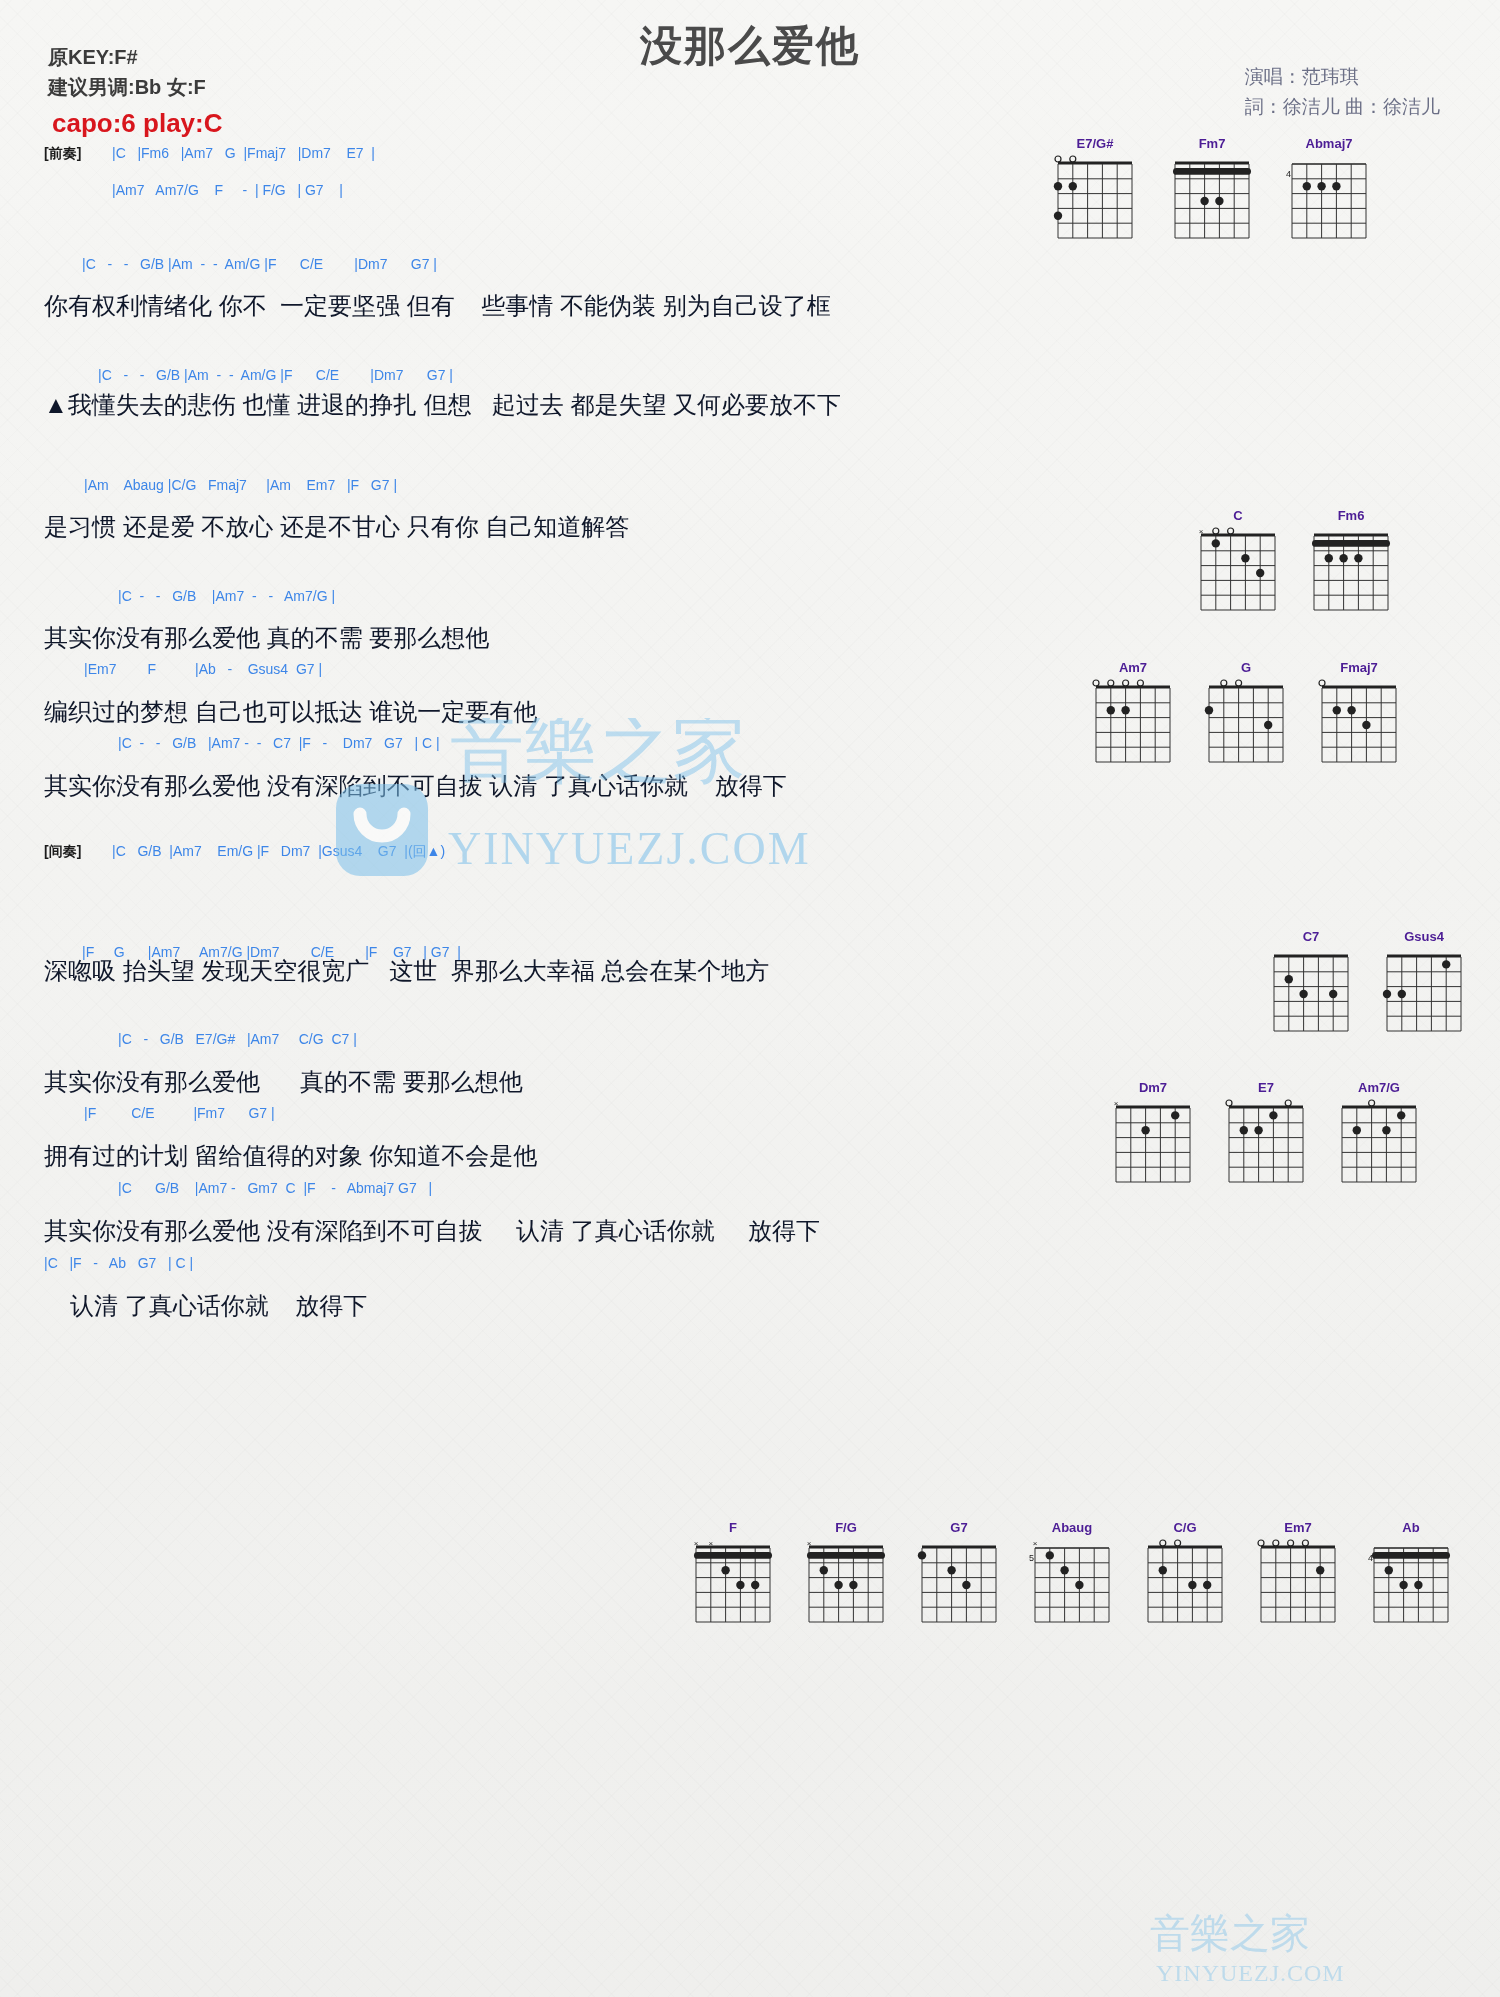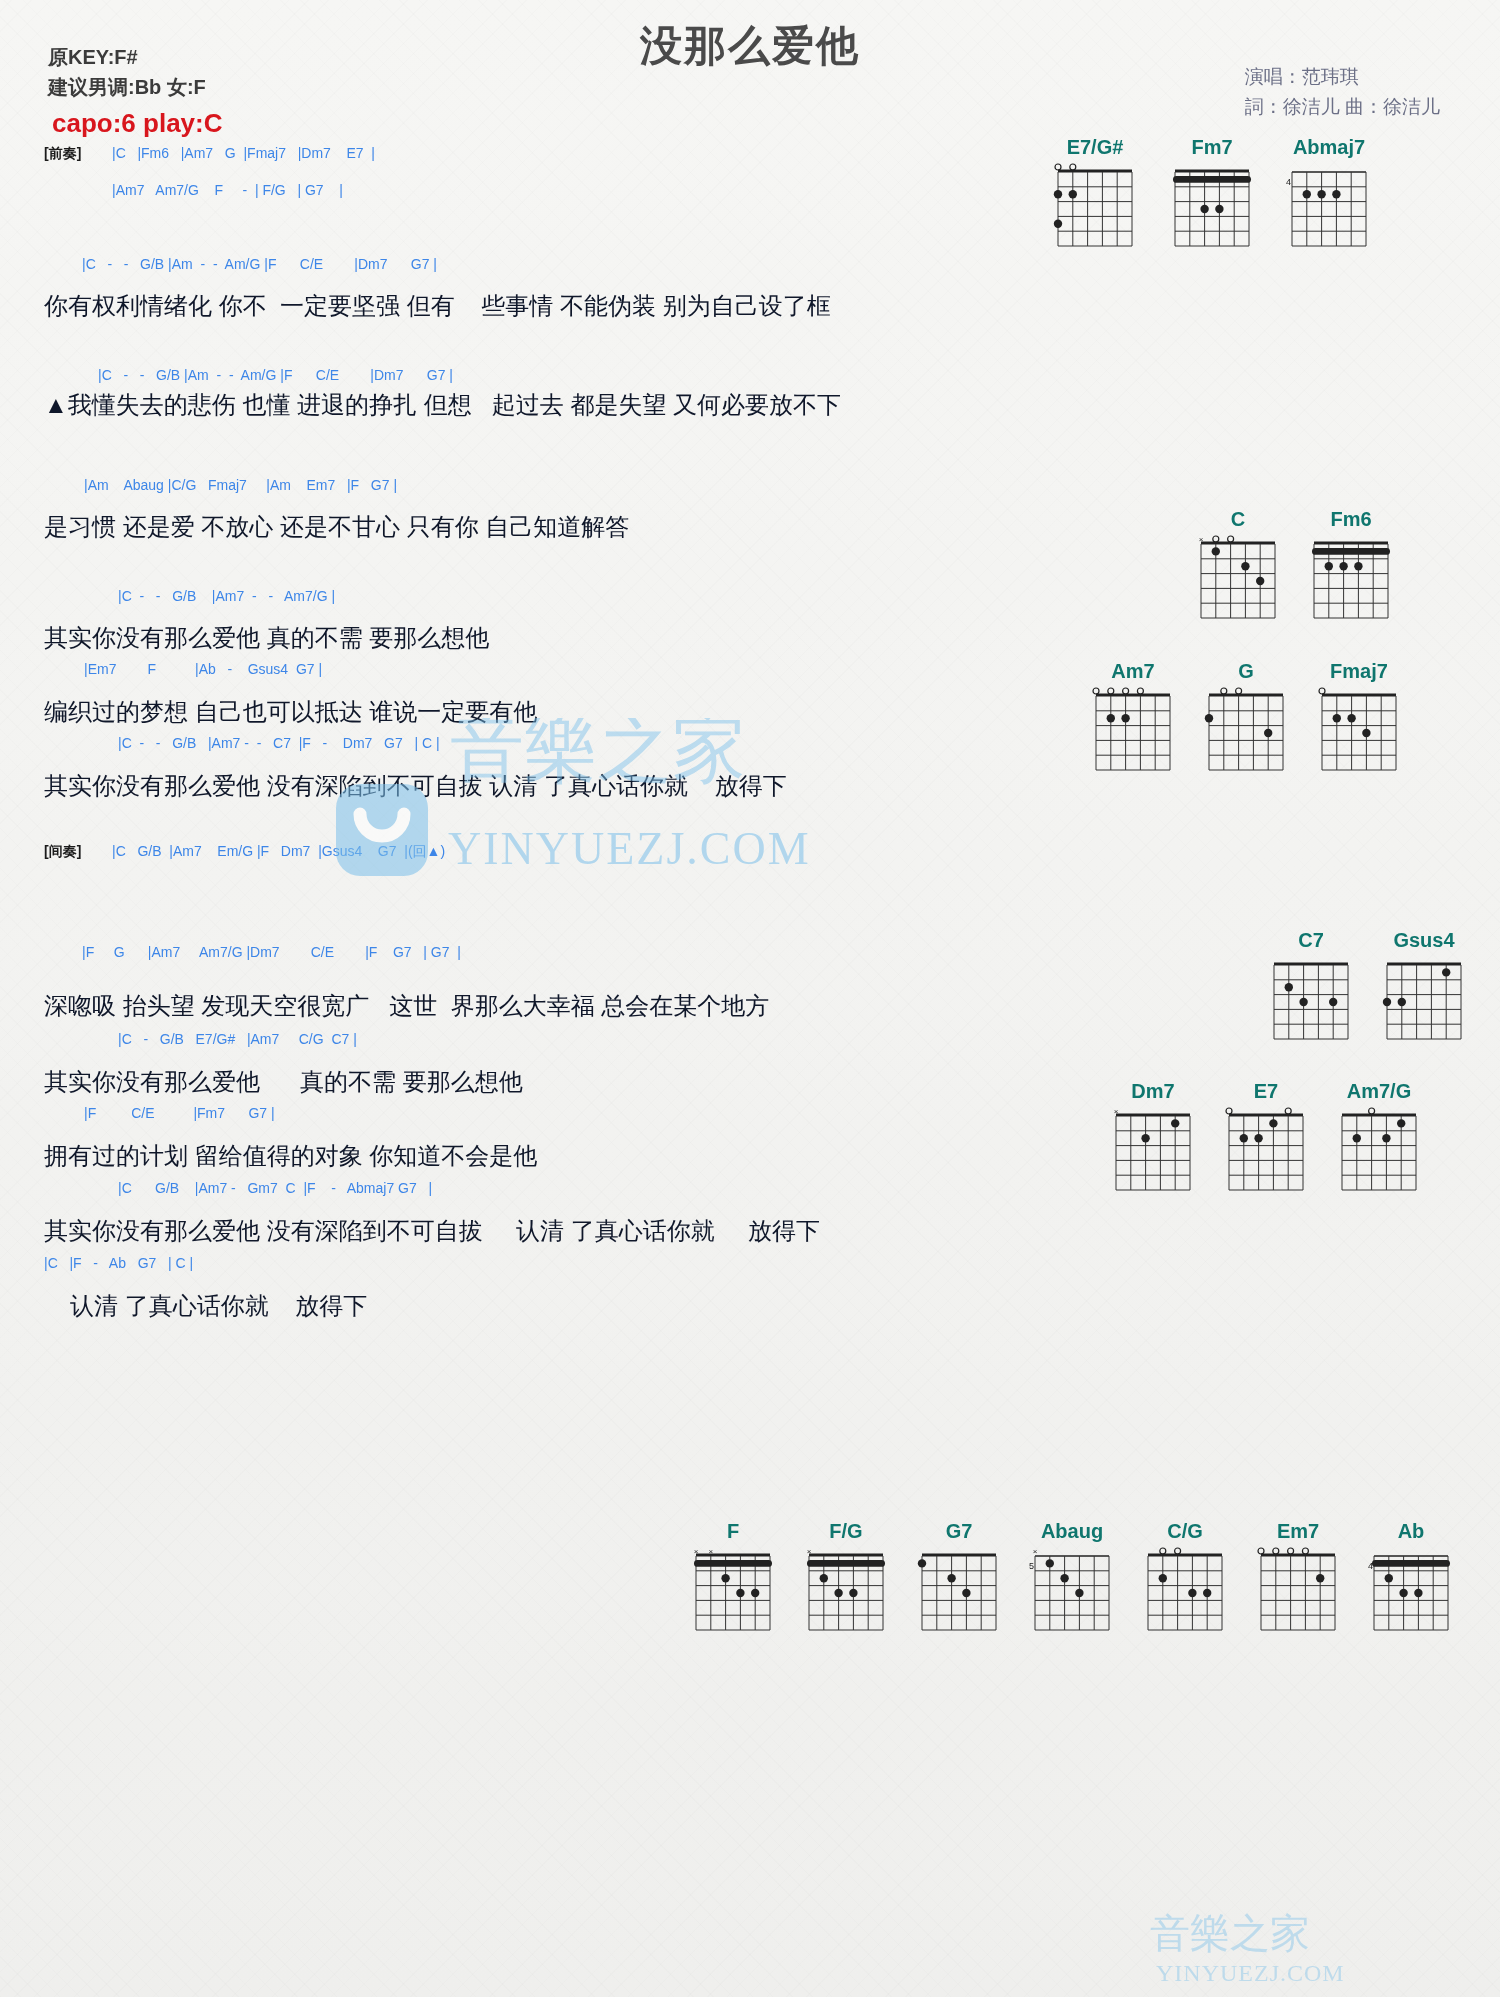--- a/index.html
+++ b/index.html
@@ -34,21 +34,21 @@
 
   
   .line{position:absolute;white-space:pre;font-size:14px;}
   .chords{color:#3d86e8;letter-spacing:0px;}
   .lyric{color:#0f172a;font-size:24px;}
   .tag{color:#1b1b1b;font-weight:bold;}
 
   
   .diag{position:absolute;}
   .diag .dname{
-    text-align:center;font-size:20px;font-weight:bold;color:#0f766e;
+    text-align:center;font-size:13px;font-weight:bold;color:#4c1d95;
     margin-bottom:3px;letter-spacing:0px;
   }
   .diag svg{display:block;}
 
   
   .wm{position:absolute;pointer-events:none;user-select:none;}
   .wm-main{left:330px;top:718px;width:560px;height:170px;opacity:.55;}
   .wm-sm{right:30px;bottom:8px;width:320px;height:86px;opacity:.42;}
   .wm-txt{
     font-family:"Liberation Serif", serif;
@@ -93,21 +93,21 @@
   <div class="line lyric" style="left:44px;  top:622px;">其实你没有那么爱他 真的不需 要那么想他</div>
   <div class="line chords" style="left:84px;  top:661px;">|Em7        F          |Ab   -    Gsus4  G7 |</div>
   <div class="line lyric" style="left:44px;  top:696px;">编织过的梦想 自己也可以抵达 谁说一定要有他</div>
   <div class="line chords" style="left:118px; top:735px;">|C  -   -   G/B   |Am7 -  -   C7  |F   -    Dm7   G7   | C |</div>
   <div class="line lyric" style="left:44px;  top:770px;">其实你没有那么爱他 没有深陷到不可自拔 认清 了真心话你就    放得下</div>
 
   <div class="line tag" style="left:44px;  top:843px;">[间奏]</div>
   <div class="line chords" style="left:112px; top:843px;">|C   G/B  |Am7    Em/G |F   Dm7  |Gsus4    G7  |(回▲)</div>
 
   <div class="line chords" style="left:82px;  top:920px;margin-top:24px;">|F     G      |Am7     Am7/G |Dm7        C/E        |F    G7   | G7  |</div>
-  <div class="line lyric" style="left:44px;  top:955px;margin-top:35px;">深唿吸 抬头望 发现天空很宽广   这世  界那么大幸福 总会在某个地方</div>
+  <div class="line lyric" style="left:44px;  top:955px;">深唿吸 抬头望 发现天空很宽广   这世  界那么大幸福 总会在某个地方</div>
 
   <div class="line chords" style="left:118px; top:1031px;">|C   -   G/B   E7/G#   |Am7     C/G  C7 |</div>
   <div class="line lyric" style="left:44px;  top:1066px;">其实你没有那么爱他      真的不需 要那么想他</div>
   <div class="line chords" style="left:84px;  top:1105px;">|F         C/E          |Fm7      G7 |</div>
   <div class="line lyric" style="left:44px;  top:1140px;">拥有过的计划 留给值得的对象 你知道不会是他</div>
   <div class="line chords" style="left:118px; top:1180px;">|C      G/B    |Am7 -   Gm7  C  |F    -   Abmaj7 G7   |</div>
   <div class="line lyric" style="left:44px;  top:1215px;">其实你没有那么爱他 没有深陷到不可自拔     认清 了真心话你就     放得下</div>
   <div class="line chords" style="left:44px;  top:1255px;">|C   |F   -   Ab   G7   | C |</div>
   <div class="line lyric" style="left:70px;  top:1290px;">认清 了真心话你就    放得下</div>
 

